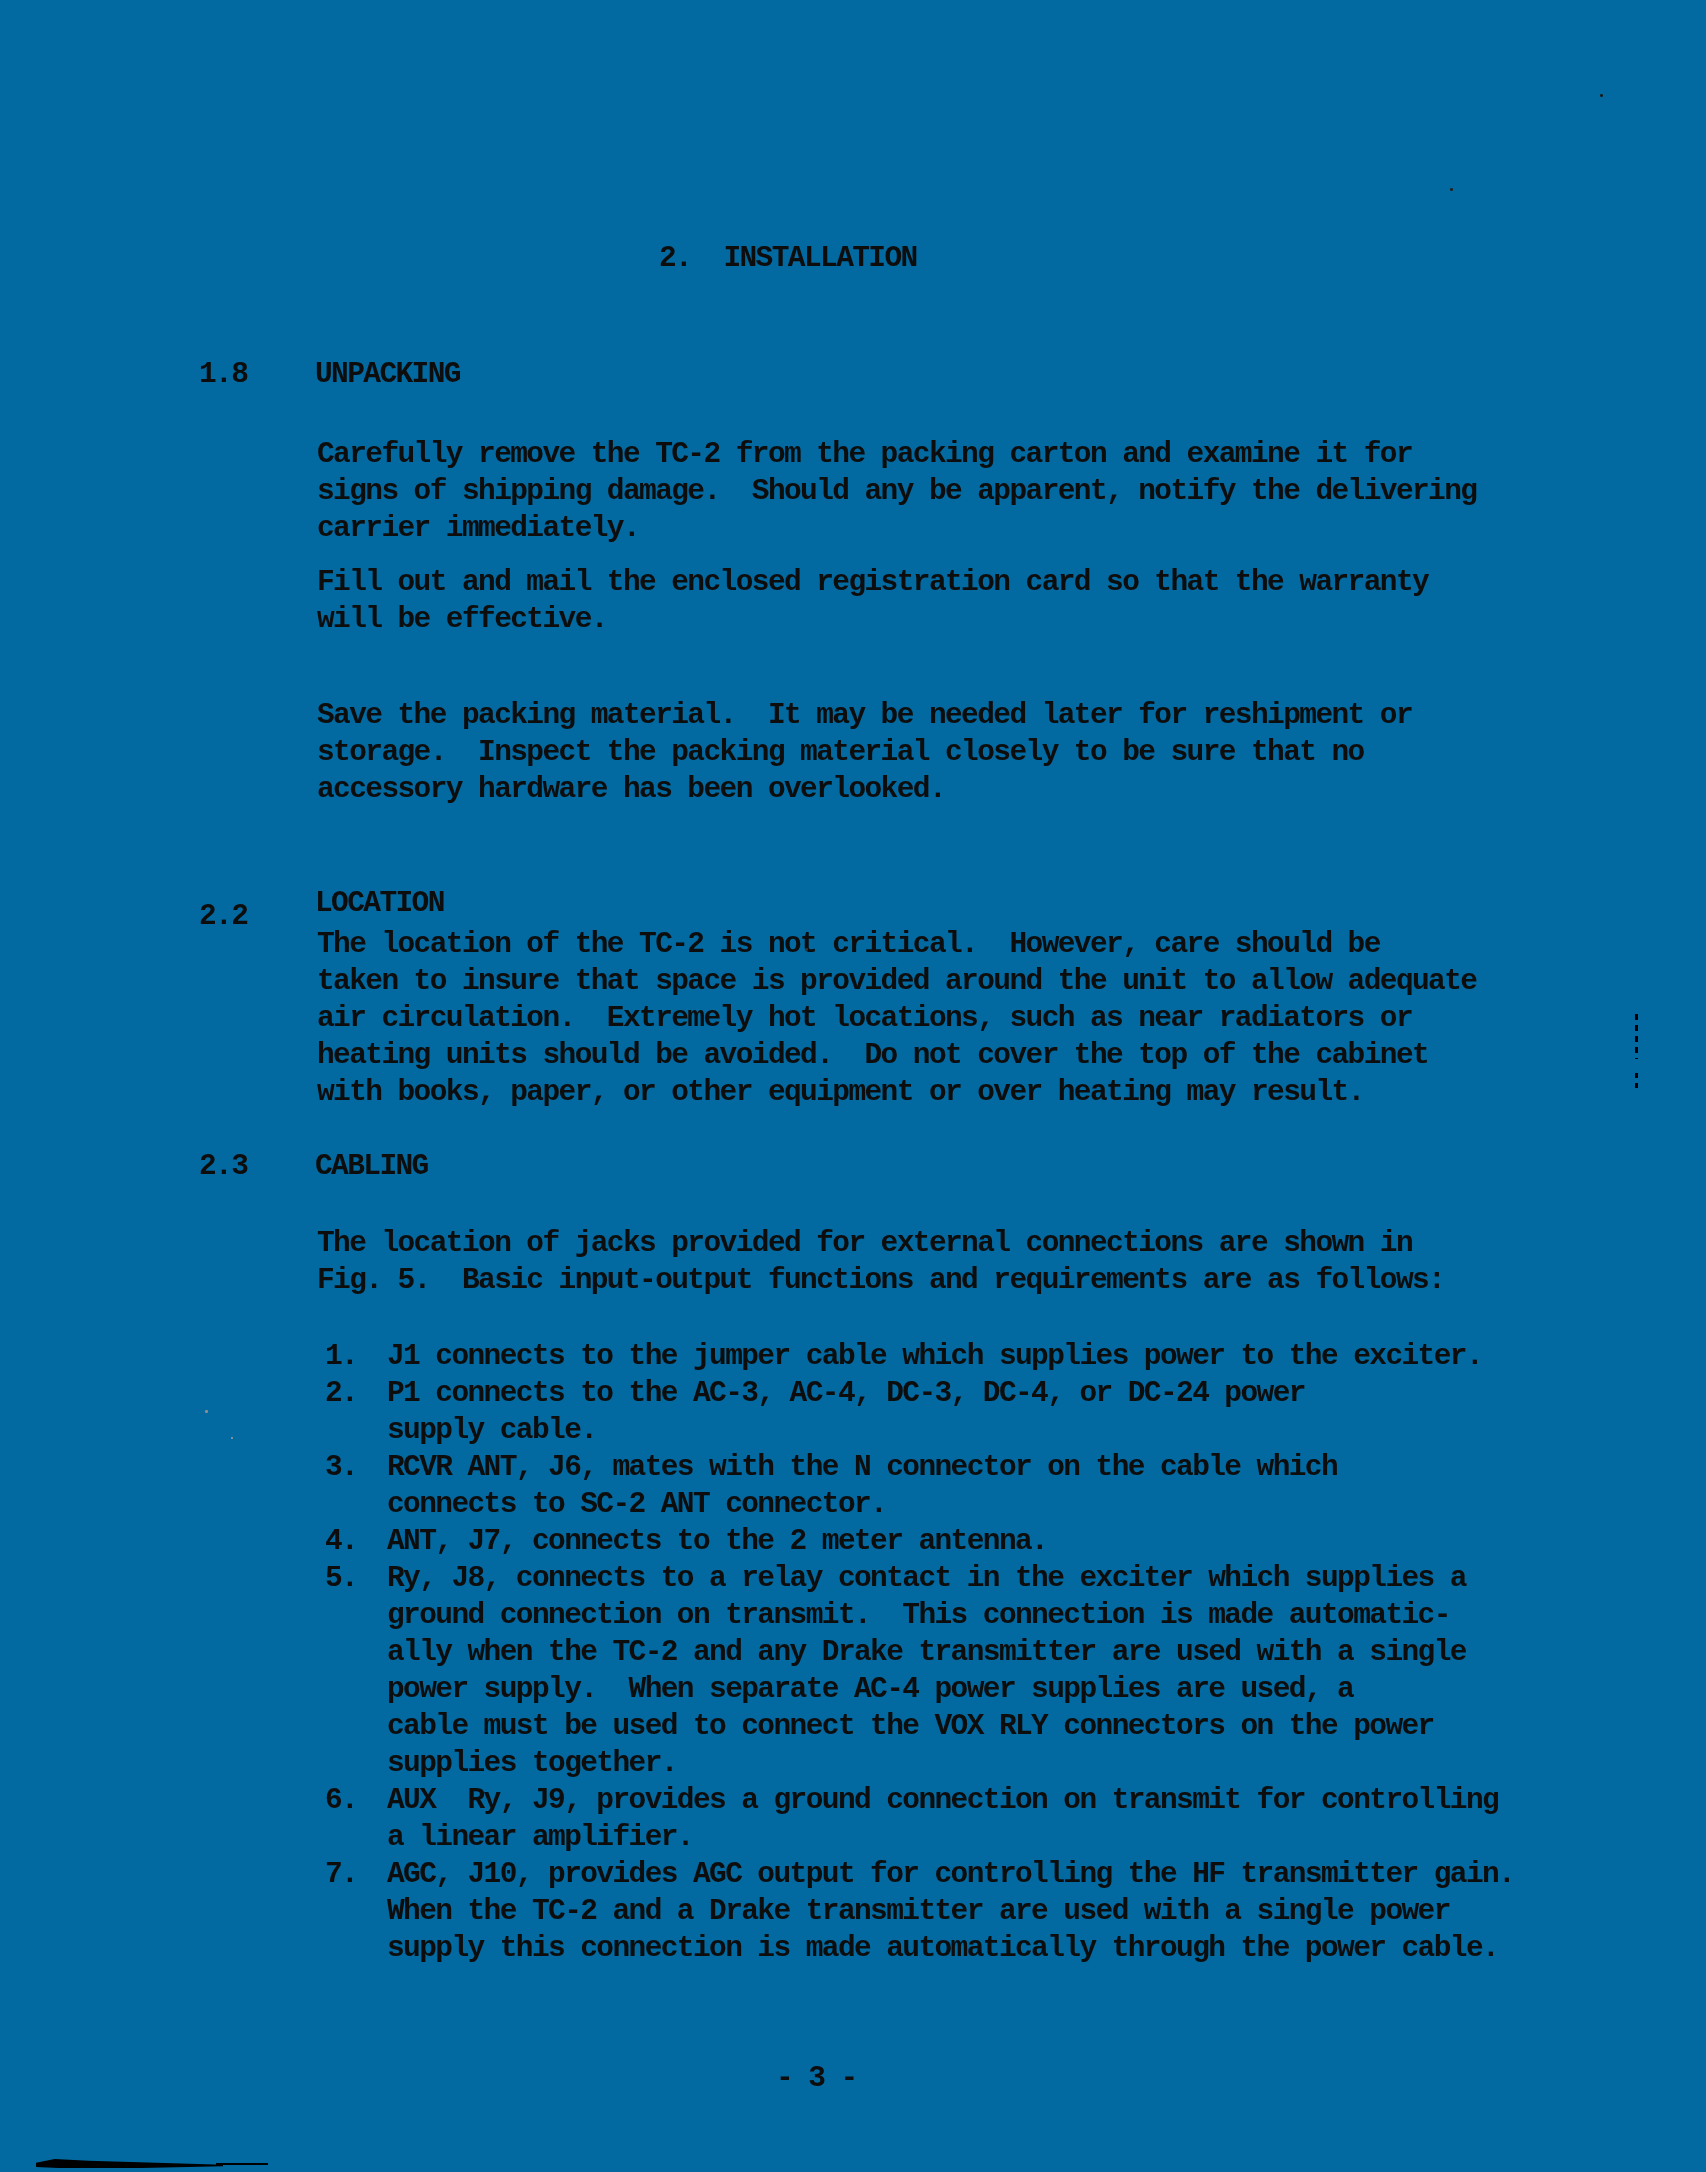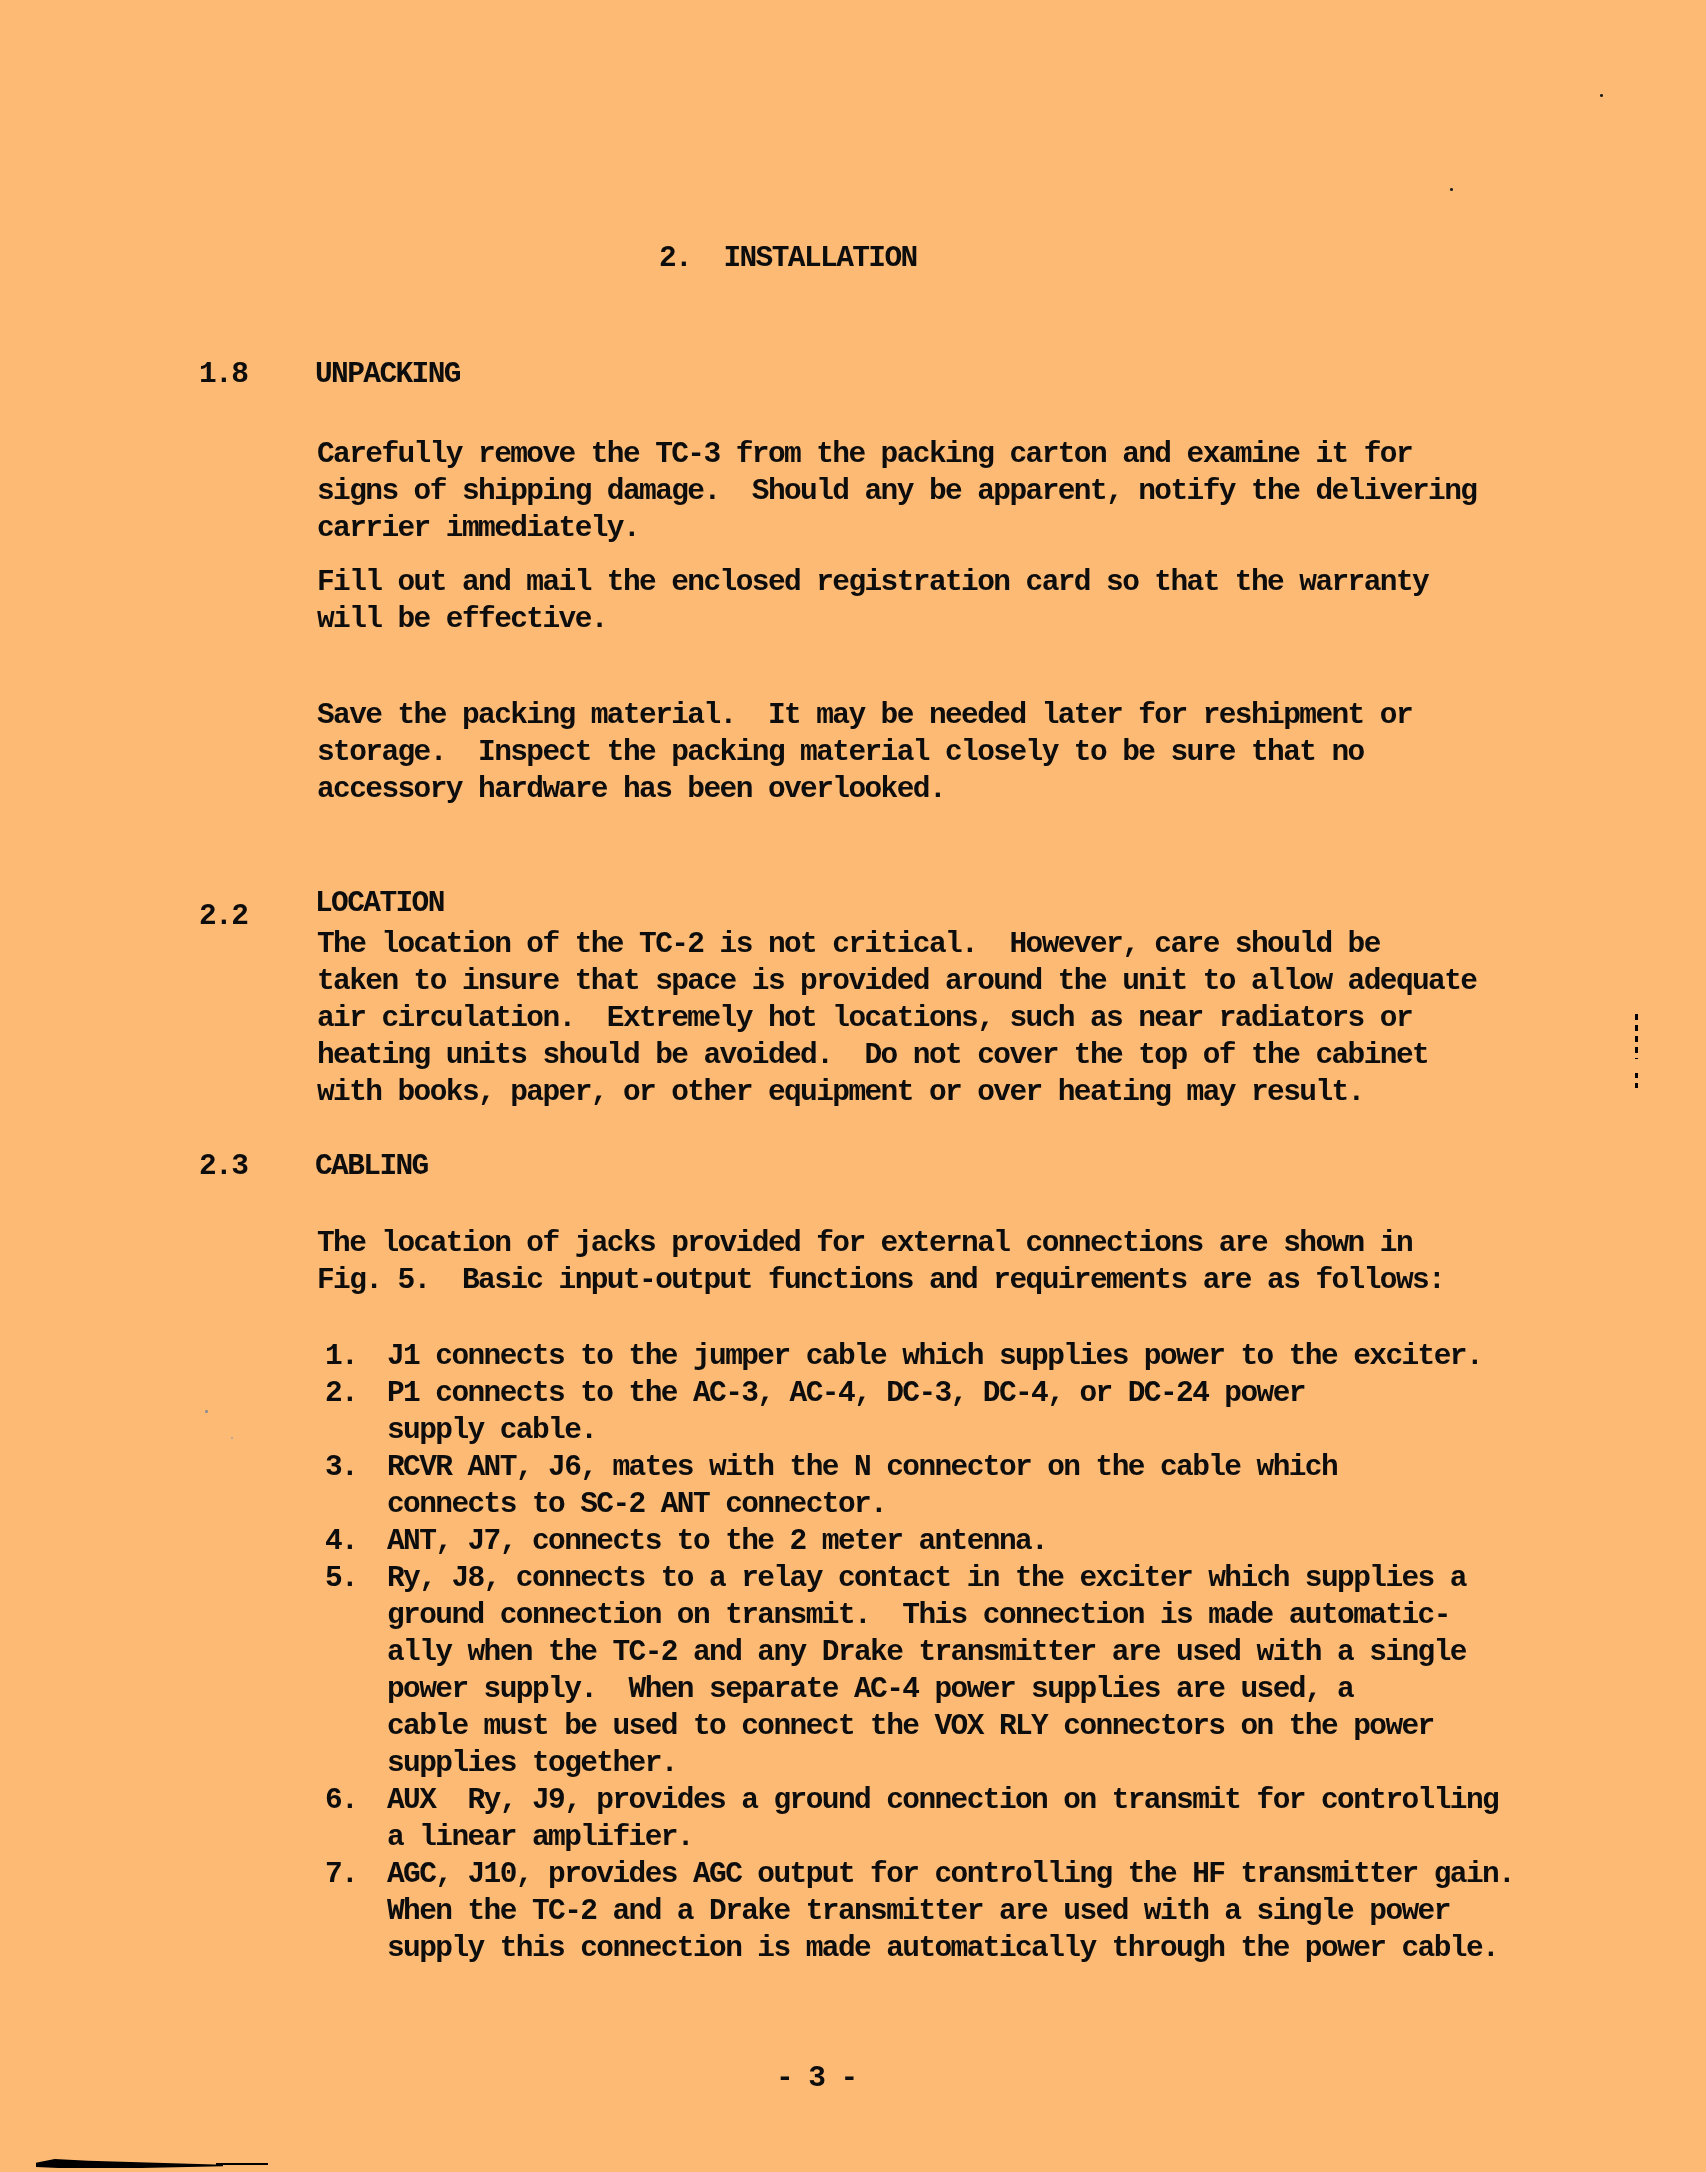--- a/index.html
+++ b/index.html
@@ -4,21 +4,21 @@
 <style>
   html, body {
     margin: 0;
     padding: 0;
     background: #ffffff;
   }
   .page {
     position: relative;
     width: 1706px;
     height: 2172px;
-    background: #fdba74;
+    background: #0369a1;
     overflow: hidden;
     font-family: "Liberation Mono", "DejaVu Sans Mono", monospace;
     font-weight: 700;
     font-size: 29.5px;
     line-height: 37px;
     letter-spacing: -1.6px;
     color: #0d0d0d;
   }
   .blk {
     position: absolute;
@@ -52,21 +52,21 @@
 </head>
 <body>
 
 <div class="page">
 
   <div class="blk" style="top:240px; left:659px;">2.  INSTALLATION</div>
 
   <div class="blk" style="top:356px; left:199px;">1.8</div>
   <div class="blk" style="top:356px; left:315px;">UNPACKING</div>
 
-  <div class="blk para" style="top:436px; left:317px;">Carefully remove the TC-3 from the packing carton and examine it for
+  <div class="blk para" style="top:436px; left:317px;">Carefully remove the TC-2 from the packing carton and examine it for
 signs of shipping damage.  Should any be apparent, notify the delivering
 carrier immediately.</div>
   <div class="blk para" style="top:564px; left:317px;">Fill out and mail the enclosed registration card so that the warranty
 will be effective.</div>
   <div class="blk para" style="top:697px; left:317px;">Save the packing material.  It may be needed later for reshipment or
 storage.  Inspect the packing material closely to be sure that no
 accessory hardware has been overlooked.</div>
 
   <div class="blk" style="top:898px; left:199px;">2.2</div>
   <div class="blk" style="top:849px; left:315px;margin-top:36px;">LOCATION</div>

